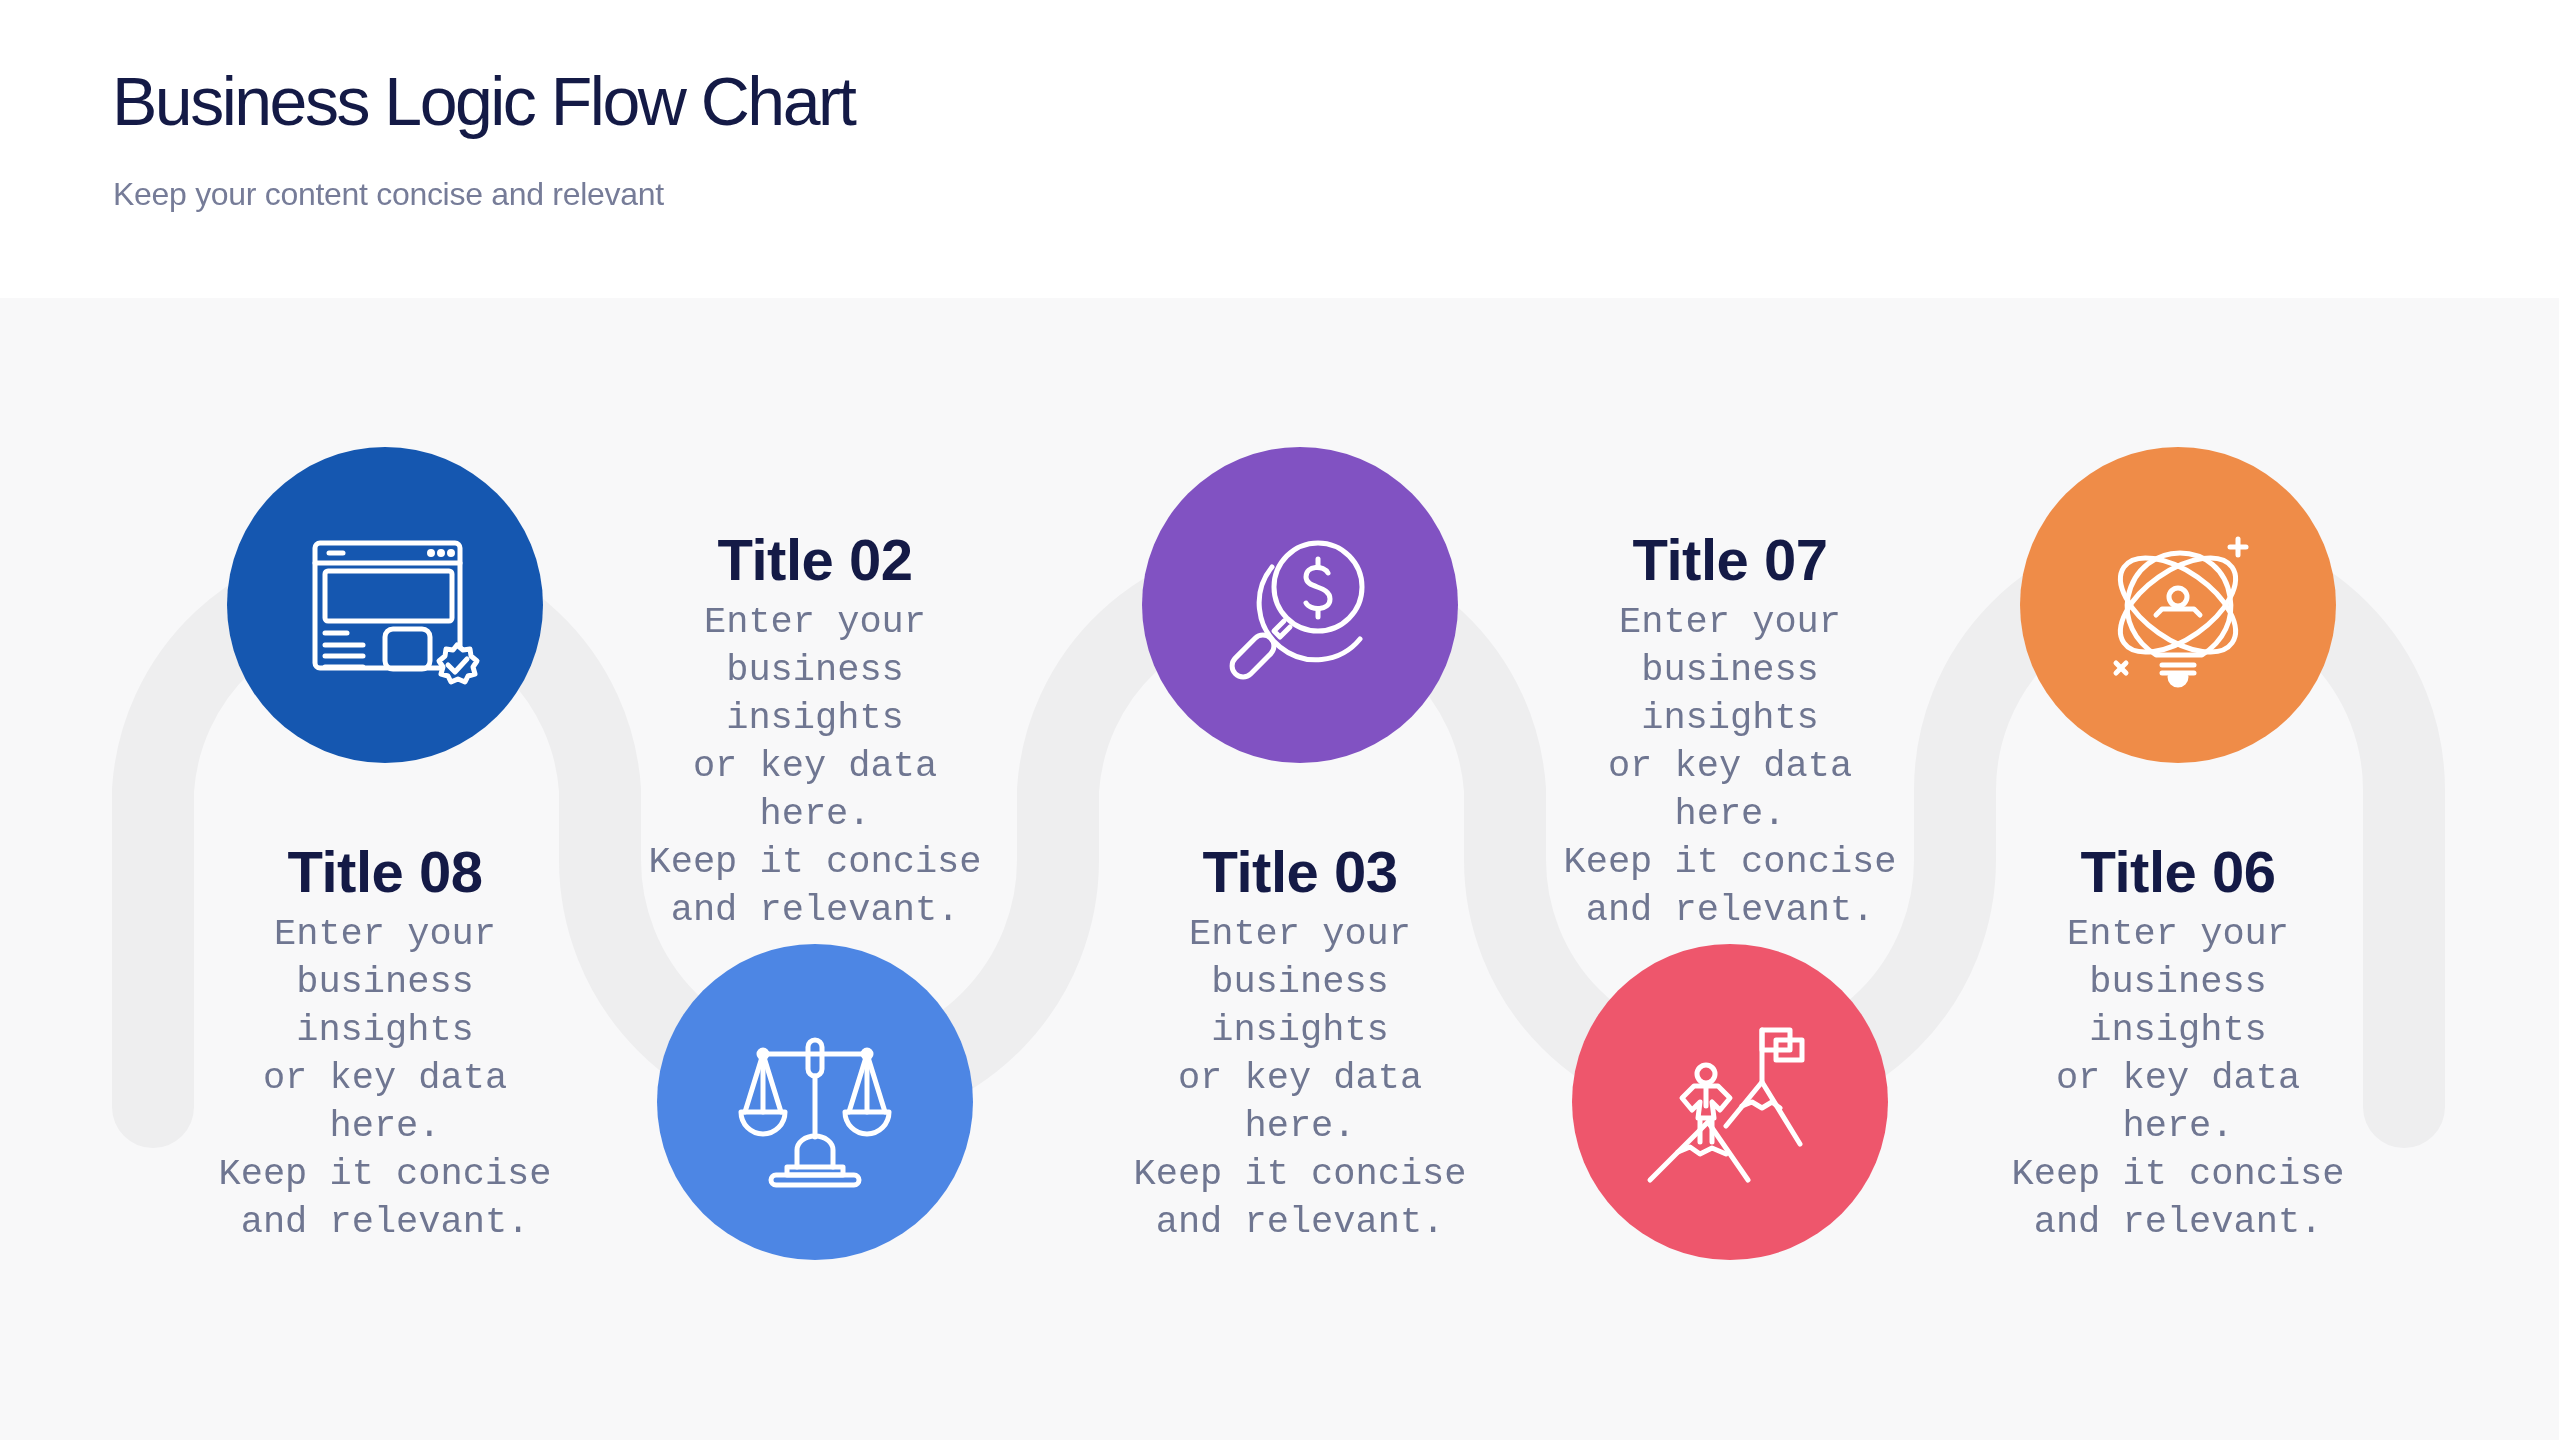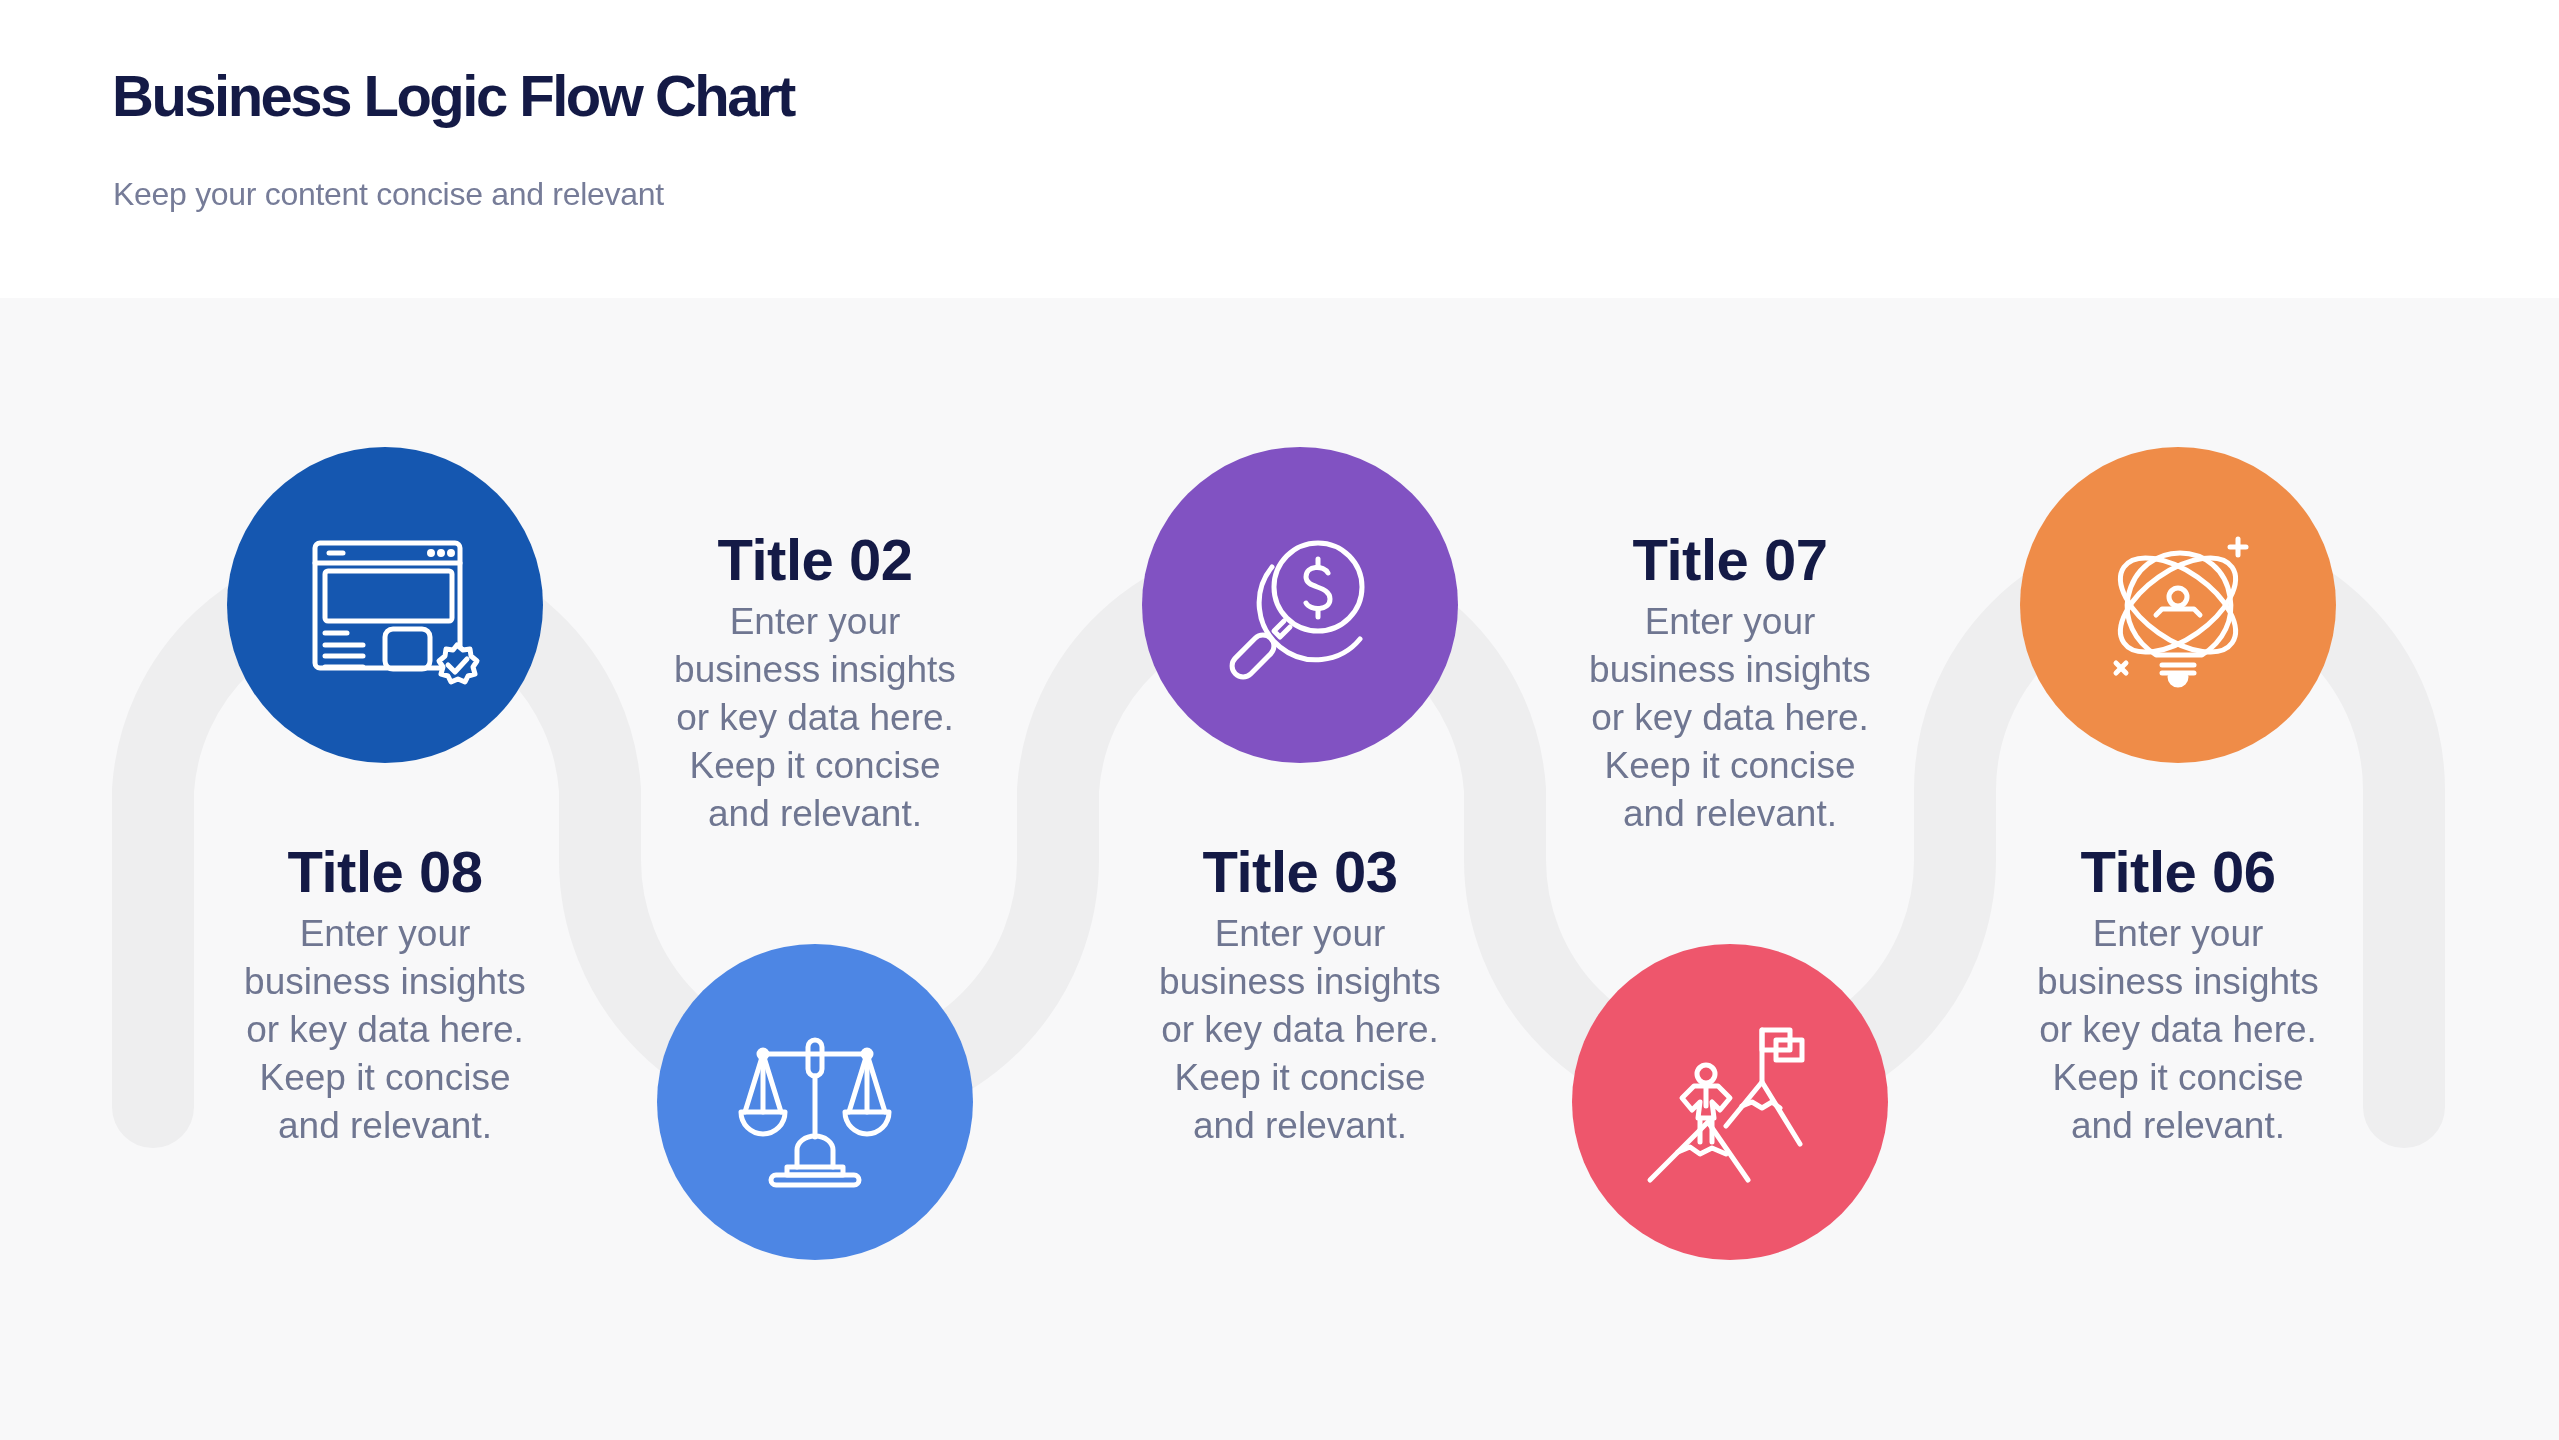--- a/index.html
+++ b/index.html
@@ -4,21 +4,21 @@
   <style>
     html, body { margin: 0; padding: 0; }
     body {
       width: 2559px; height: 1440px; position: relative; overflow: hidden;
       background: #ffffff;
       font-family: "Liberation Sans", "DejaVu Sans", sans-serif;
     }
     .header { position: absolute; left: 0; top: 0; width: 2559px; height: 298px; background: #ffffff; }
     .page-title {
       position: absolute; left: 112px; top: 64px;
-      font-size: 58px; font-weight: 700; letter-spacing: -2.5px;
+      font-size: 68px; font-weight: 400; letter-spacing: -2.5px;
       color: #141a46; white-space: nowrap; line-height: 1.1;
     }
     .page-subtitle {
       position: absolute; left: 113px; top: 175px;
       font-size: 32px; color: #767c98; white-space: nowrap; line-height: 1.2;
       letter-spacing: -0.3px;
     }
     .panel { position: absolute; left: 0; top: 298px; width: 2559px; height: 1142px; background: #f8f8f9; }
     .wave { position: absolute; left: 0; top: 0; }
     .node {
@@ -28,21 +28,21 @@
     .node svg { width: 200px; height: 200px; }
     .text-block {
       position: absolute; width: 340px; text-align: center;
     }
     .step-title {
       font-size: 58px; font-weight: 700; color: #141a46; line-height: 60px;
       letter-spacing: -0.5px; white-space: nowrap;
     }
     .step-body {
       margin-top: 8px;
-      font-size: 37px; color: #6f7691; line-height: 48px;
+      font-size: 37px; color: #6f7691; line-height: 48px; font-family: Liberation Mono, monospace;
     }
   </style>
 </head>
 <body>
 
 <div class="header">
   <div class="page-title">Business Logic Flow Chart</div>
   <div class="page-subtitle">Keep your content concise and relevant</div>
 </div>
 

